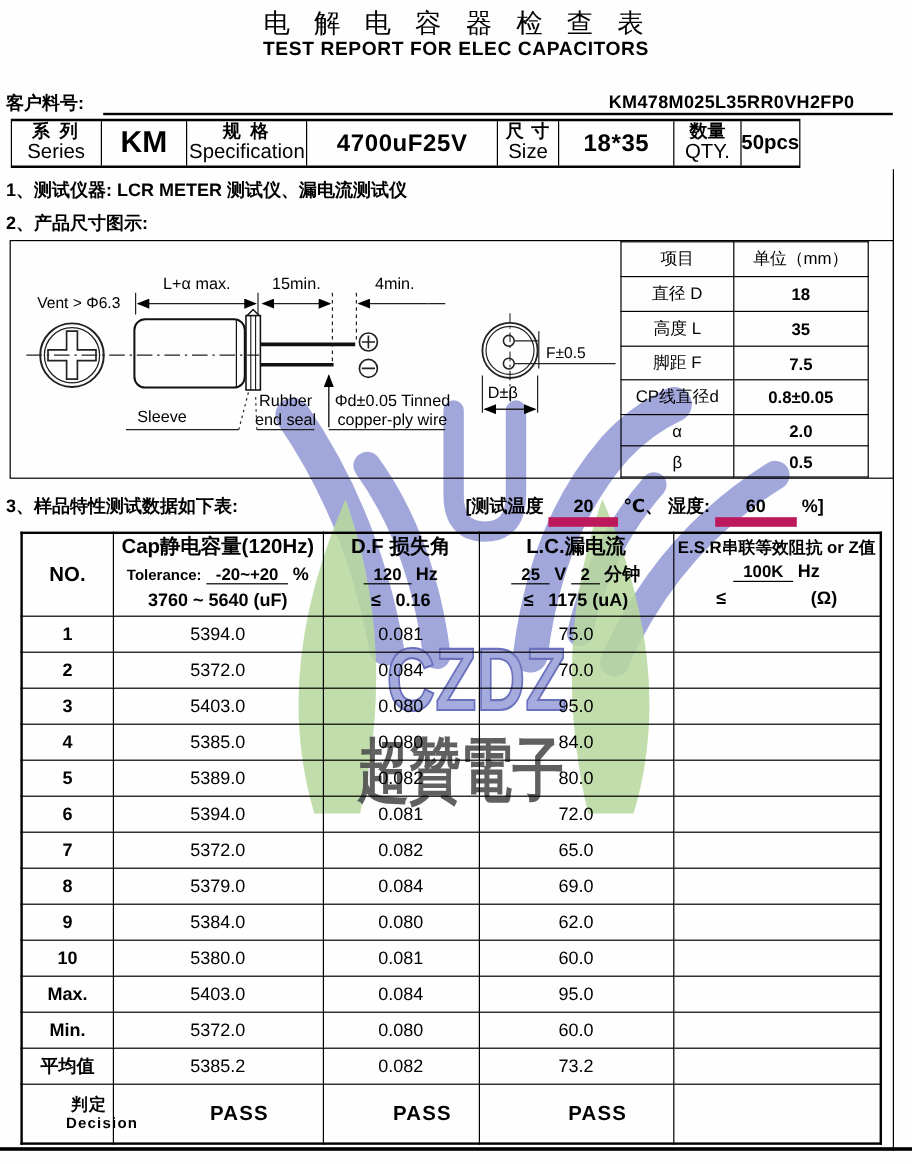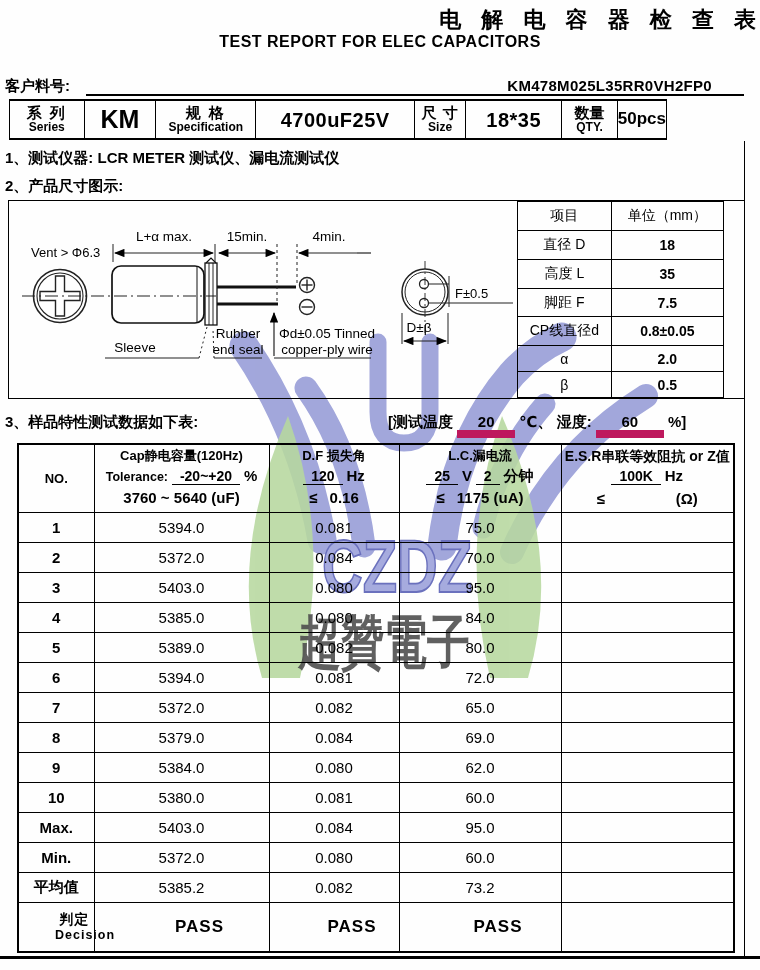--- a/index.html
+++ b/index.html
@@ -3,37 +3,37 @@
 <meta charset="utf-8">
 <style>
   html,body{margin:0;padding:0;background:#e8e8e8;}
   .page{
     position:relative;width:760px;height:970px;background:#fefefe;margin:0 auto;
     font-family:"Liberation Sans","DejaVu Sans",sans-serif;color:#000;overflow:hidden;
   }
   .wm{position:absolute;left:0;top:0;width:760px;height:970px;z-index:0;pointer-events:none;}
   .fg{position:absolute;left:0;top:0;width:760px;height:970px;z-index:1;}
 
-  .title-zh{position:absolute;top:5px;left:0;width:100%;text-align:right;
-    font-size:22px;font-weight:bold;letter-spacing:4px;word-spacing:6px;}
+  .title-zh{position:absolute;top:5px;left:0;width:100%;text-align:center;
+    font-size:22px;font-weight:normal;letter-spacing:4px;word-spacing:6px;}
   .title-en{position:absolute;top:33px;left:0;width:100%;text-align:center;
     font-size:16px;font-weight:bold;letter-spacing:0.5px;}
 
   .cust-label{position:absolute;top:77px;left:5px;font-size:15px;font-weight:bold;}
   .cust-line{position:absolute;top:76px;left:86px;width:658px;height:18px;border-bottom:2px solid #000;}
   .cust-pn{position:absolute;top:77px;right:48px;font-size:15px;font-weight:bold;letter-spacing:0.3px;}
 
   .spec-table{position:absolute;top:99px;left:9px;width:658px;height:41px;display:flex;
     border-top:2.5px solid #000;border-bottom:2.5px solid #000;
     border-left:1.5px solid #000;border-right:1.5px solid #000;box-sizing:border-box;}
   .spec-cell{border-right:1.5px solid #000;display:flex;flex-direction:column;
     align-items:center;justify-content:center;box-sizing:border-box;line-height:1.1;}
   .spec-cell:last-child{border-right:none;}
   .sc-zh{font-size:15px;font-weight:bold;letter-spacing:2px;}
-  .sc-en{font-size:12px;font-weight:bold;}
+  .sc-en{font-size:17px;font-weight:normal;}
   .sc-val-lg{font-size:25px;font-weight:bold;}
   .sc-val-md{font-size:20px;font-weight:bold;letter-spacing:0.5px;}
   .sc-val-sm{font-size:17px;font-weight:bold;}
 
   .sec-line{position:absolute;left:5px;font-size:15px;font-weight:bold;}
   .cond{position:absolute;left:388px;top:413px;font-size:15px;font-weight:bold;}
   .blank{display:inline-block;text-align:center;border-bottom:8px solid #be185d;
     font-weight:bold;padding:0 6px;min-width:32px;line-height:1.15;}
 
   .diagram-box{position:absolute;top:200px;left:8px;width:735px;height:197px;
@@ -44,21 +44,21 @@
   .dims-table td.dv{font-weight:bold;}
   .dims-table tr td:first-child{width:45%;}
 
   .test-table{position:absolute;top:443px;left:17px;width:716px;}
   .test-table table{width:716px;border-collapse:collapse;table-layout:fixed;border:2px solid #000;}
   .test-table th,.test-table td{border:1px solid #000;text-align:center;padding:0;background:transparent;}
   .test-table th{height:67px;vertical-align:middle;font-weight:bold;}
   .test-table td{height:29px;font-size:15px;font-weight:normal;}
   .test-table td.c-no{font-weight:bold;}
   .test-table tr.dec-row td{height:48px;font-weight:bold;font-size:17px;letter-spacing:1px;padding-left:36px;}
-  .hl1{font-size:13px;font-weight:bold;line-height:1.35;}
+  .hl1{font-size:17px;font-weight:bold;line-height:1.35;}
   .hl2{font-size:14px;font-weight:bold;line-height:1.5;}
   .hl2 .u{border-bottom:1.5px solid #000;padding:0 8px;font-weight:bold;}
   .hl2 .unit{font-size:15px;}
   .hl3{font-size:15px;font-weight:bold;line-height:1.5;}
   .lte{font-size:15px;padding-right:8px;}
   .dec-zh{font-size:14px;font-weight:bold;line-height:1.2;}
   .dec-en{font-size:12.5px;font-weight:bold;line-height:1.2;}
   .tol-lab{font-size:12.5px;}
 
   .right-border{position:absolute;left:744px;top:141px;height:818px;border-left:1.5px solid #000;}

